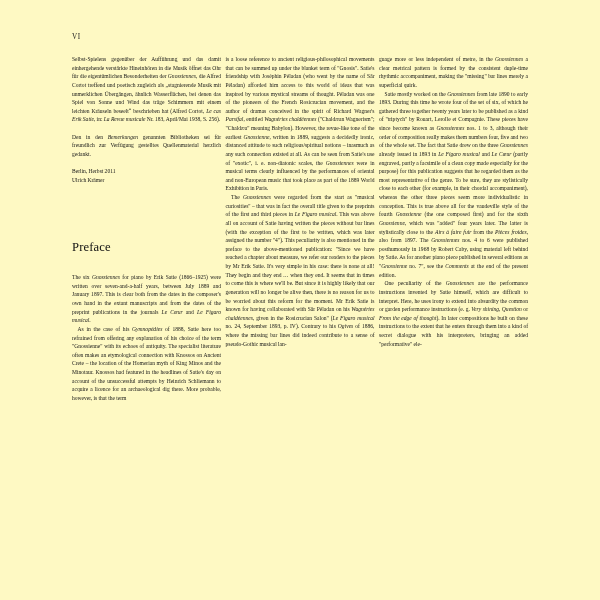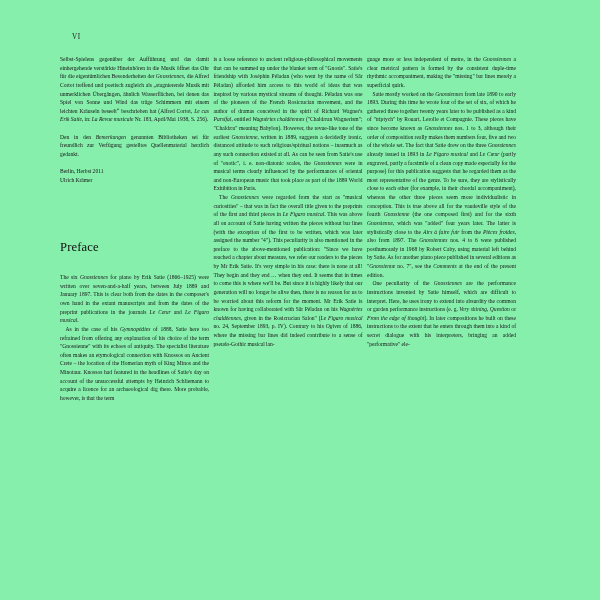--- a/index.html
+++ b/index.html
@@ -4,36 +4,36 @@
 <style>
   html, body {
     margin: 0;
     padding: 0;
     background: #ffffff;
   }
   .page {
     position: relative;
     width: 600px;
     height: 600px;
-    background: #86efac;
+    background: #fef9c3;
     overflow: hidden;
     font-family: "Liberation Serif", "DejaVu Serif", serif;
     color: #141414;
   }
   .folio {
     position: absolute;
     left: 72px;
     top: 33px;
     font-size: 7.2px;
     letter-spacing: 0.6px;
     color: #1a1a1a;
   }
   .columns {
     position: absolute;
-    left: 60px;
+    left: 72px;
     top: 55px;
     width: 456px;
     height: 490px;
   }
   .col {
     position: absolute;
     top: 0;
     width: 149px;
     height: 490px;
   }

